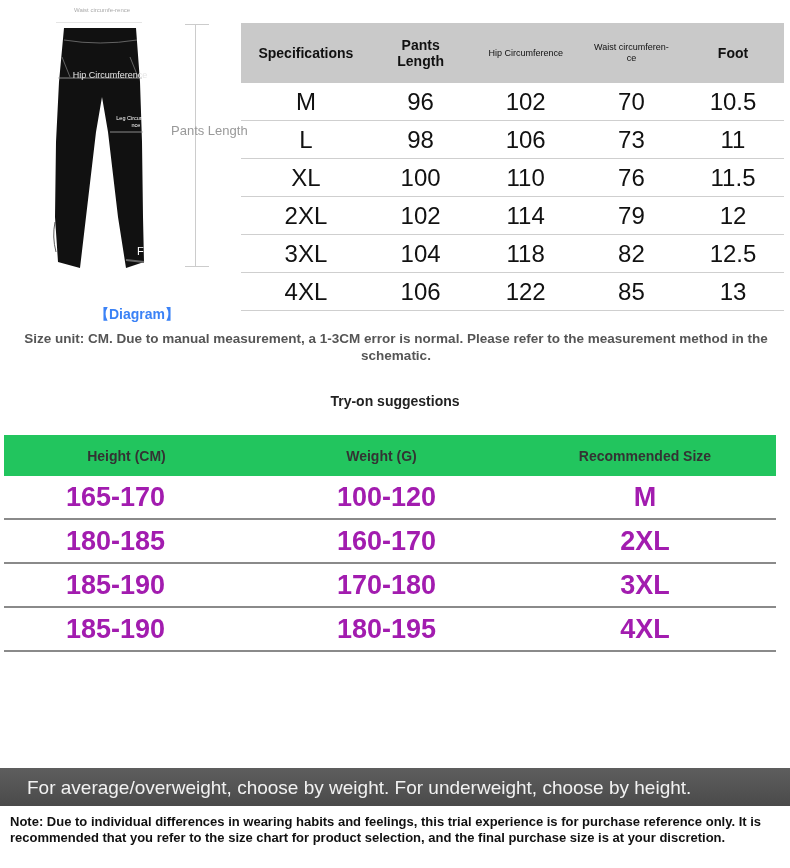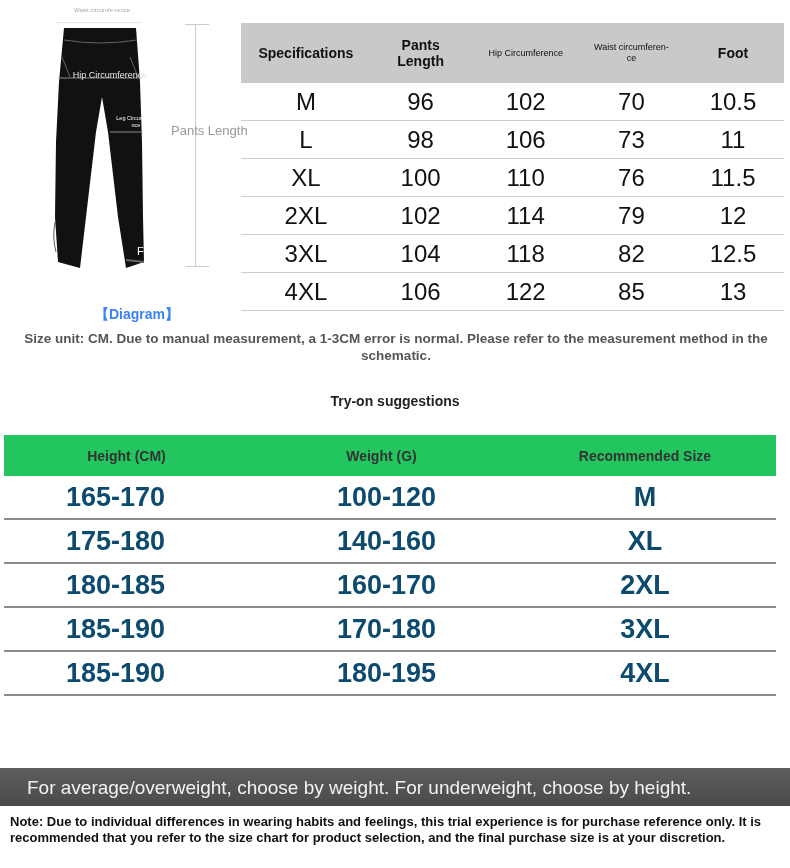--- a/index.html
+++ b/index.html
@@ -25,21 +25,21 @@
   .th-big { font-size:14px; }
   .th-small { font-size:9px; font-weight:normal !important; }
   .th-xsmall { font-size:9px; font-weight:normal !important; line-height:11px; }
 
   .unit-note { position:absolute; left:8px; top:330px; width:776px; text-align:center; font-size:13.5px; color:#555; font-weight:bold; line-height:17px; }
   .tryon-title { position:absolute; left:0; top:393px; width:790px; text-align:center; font-size:14px; font-weight:bold; color:#222; }
 
   
   .sug-table { position:absolute; left:4px; top:435px; width:772px; border-collapse:collapse; }
   .sug-table th { background:#22c55e; height:41px; font-size:14px; font-weight:bold; color:#333; padding:0; }
-  .sug-table td { height:42px; border-bottom:2px solid #8a8a8a; text-align:center; font-size:27px; font-weight:bold; color:#0c4a6e; padding:0; }
+  .sug-table td { height:42px; border-bottom:2px solid #8a8a8a; text-align:center; font-size:27px; font-weight:bold; color:#a21caf; padding:0; }
   .sug-table td.c0 { text-align:left; padding-left:62px; }
   .sug-table td.c1 { text-align:left; padding-left:88px; }
 
   .banner { position:absolute; left:0; top:768px; width:790px; height:38px; background:linear-gradient(#5e5e5e,#4a4a4a); }
   .banner-text { position:absolute; left:27px; top:9px; font-size:19px; color:#f2f2f2; white-space:nowrap; }
   .footnote { position:absolute; left:10px; top:814px; width:770px; font-size:13px; font-weight:bold; color:#111; line-height:16px; }
 </style>
 </head>
 <body>
 
@@ -132,25 +132,20 @@
       <th style="width:262px;">Recommended Size</th>
     </tr>
   </thead>
   <tbody>
     <tr>
       <td class="c0">165-170</td>
       <td class="c1">100-120</td>
       <td>M</td>
     </tr>
     <tr>
-      <td class="c0">175-180</td>
-      <td class="c1">140-160</td>
-      <td>XL</td>
-    </tr>
-    <tr>
       <td class="c0">180-185</td>
       <td class="c1">160-170</td>
       <td>2XL</td>
     </tr>
     <tr>
       <td class="c0">185-190</td>
       <td class="c1">170-180</td>
       <td>3XL</td>
     </tr>
     <tr>

